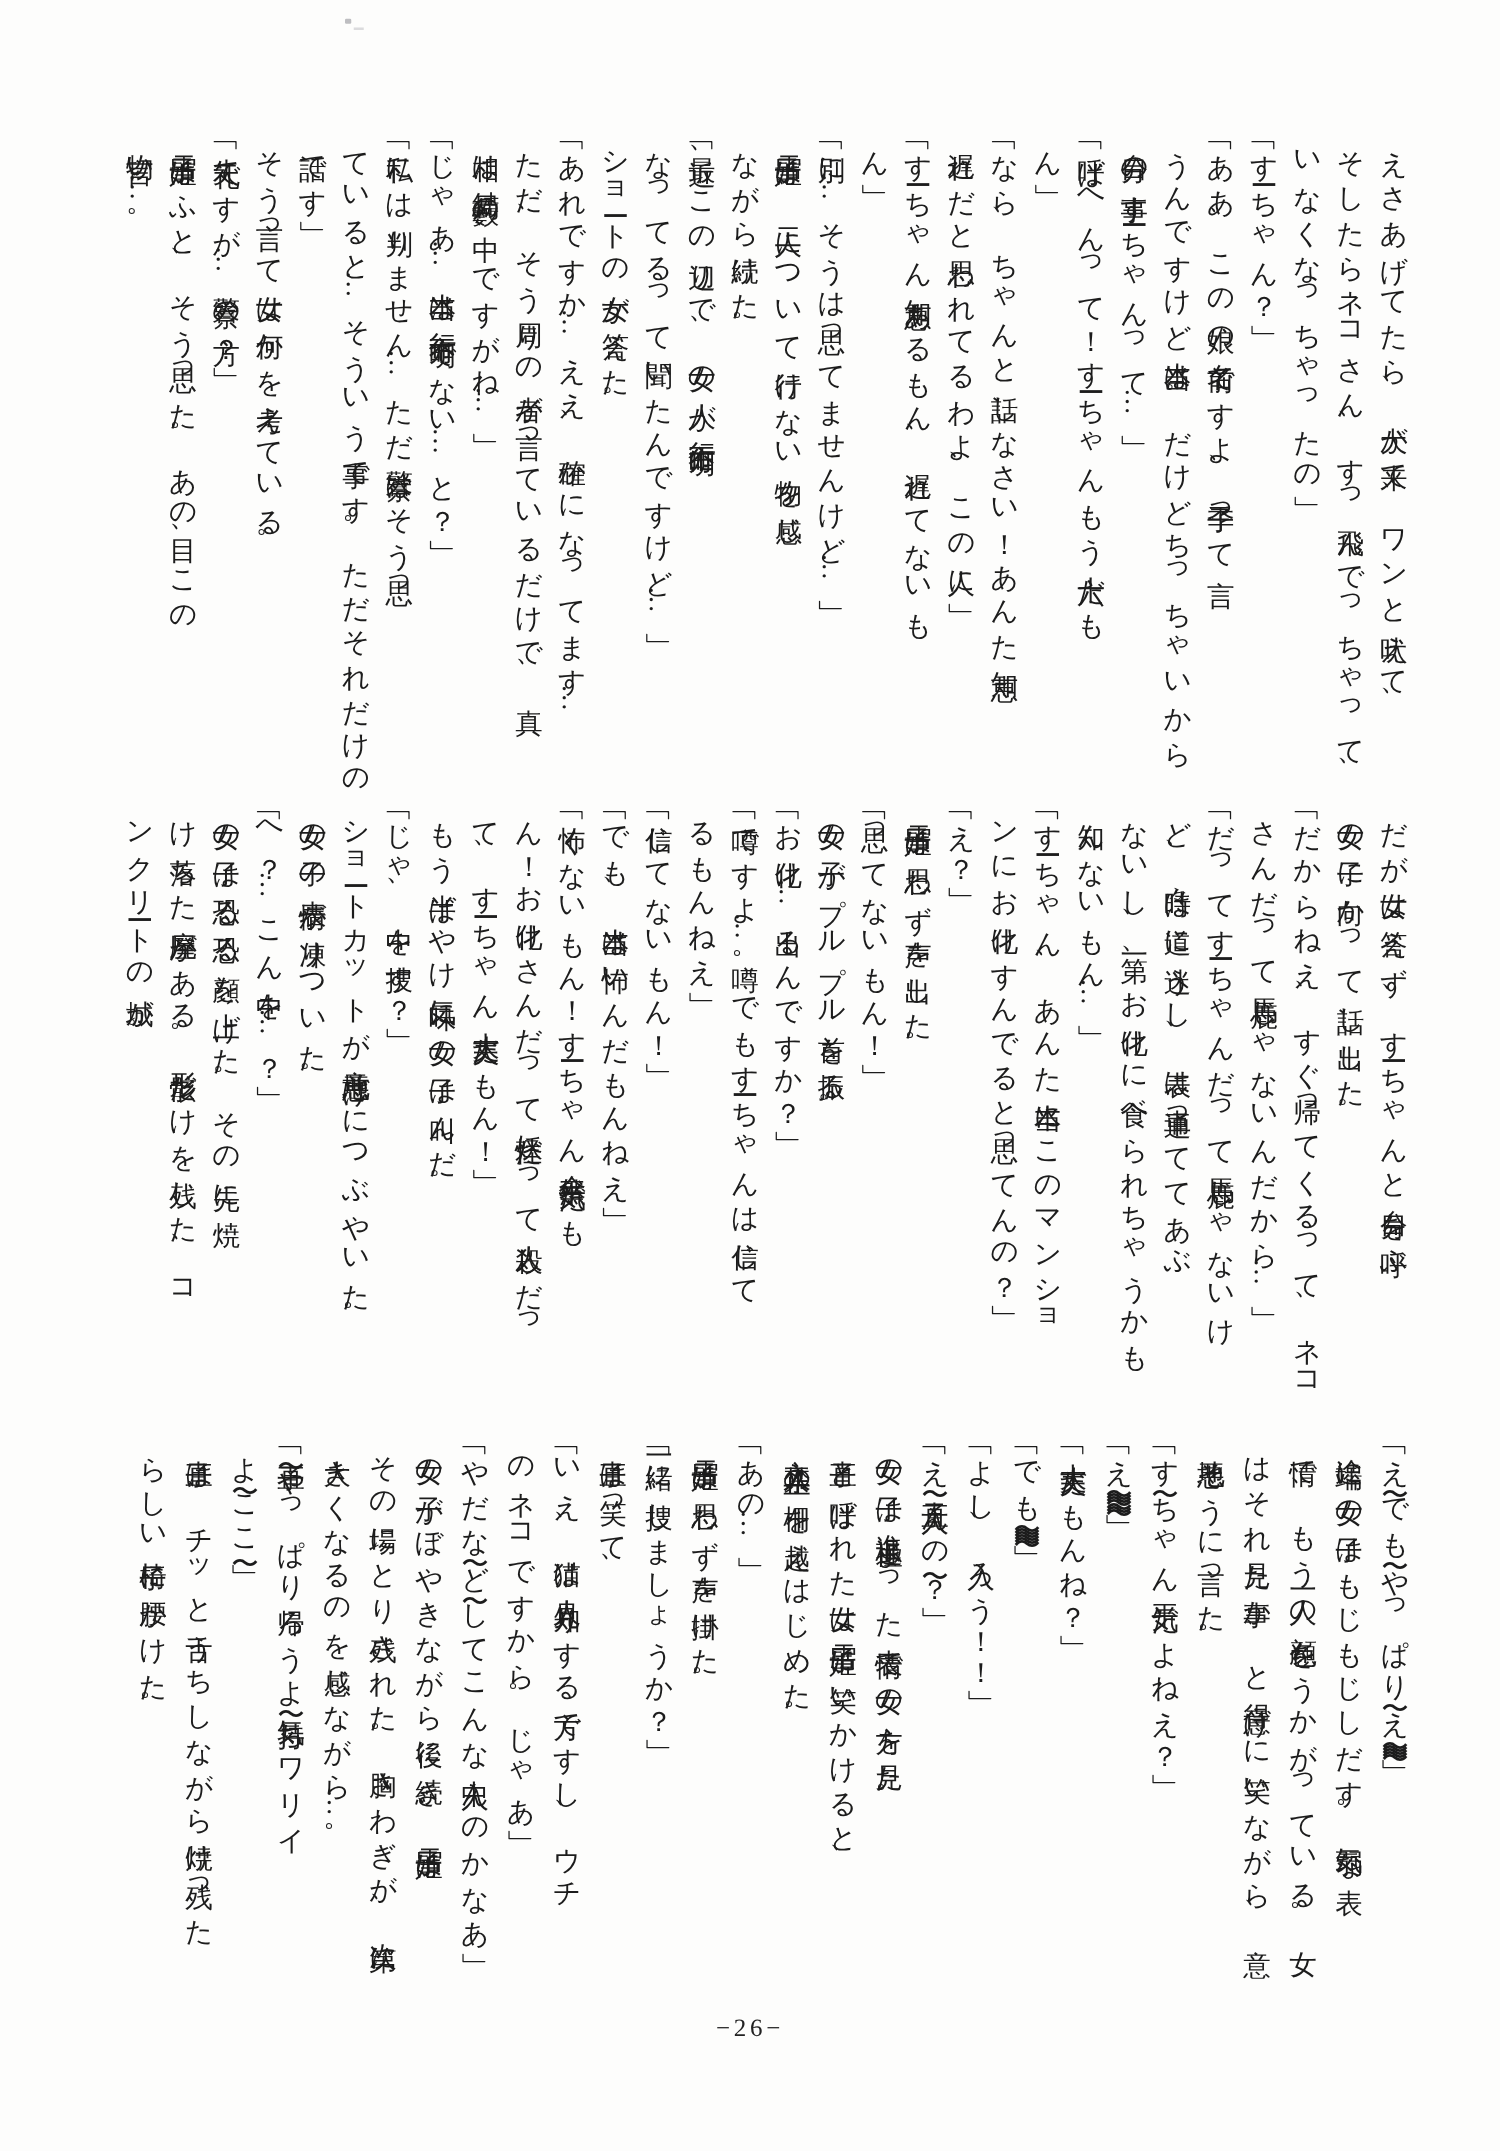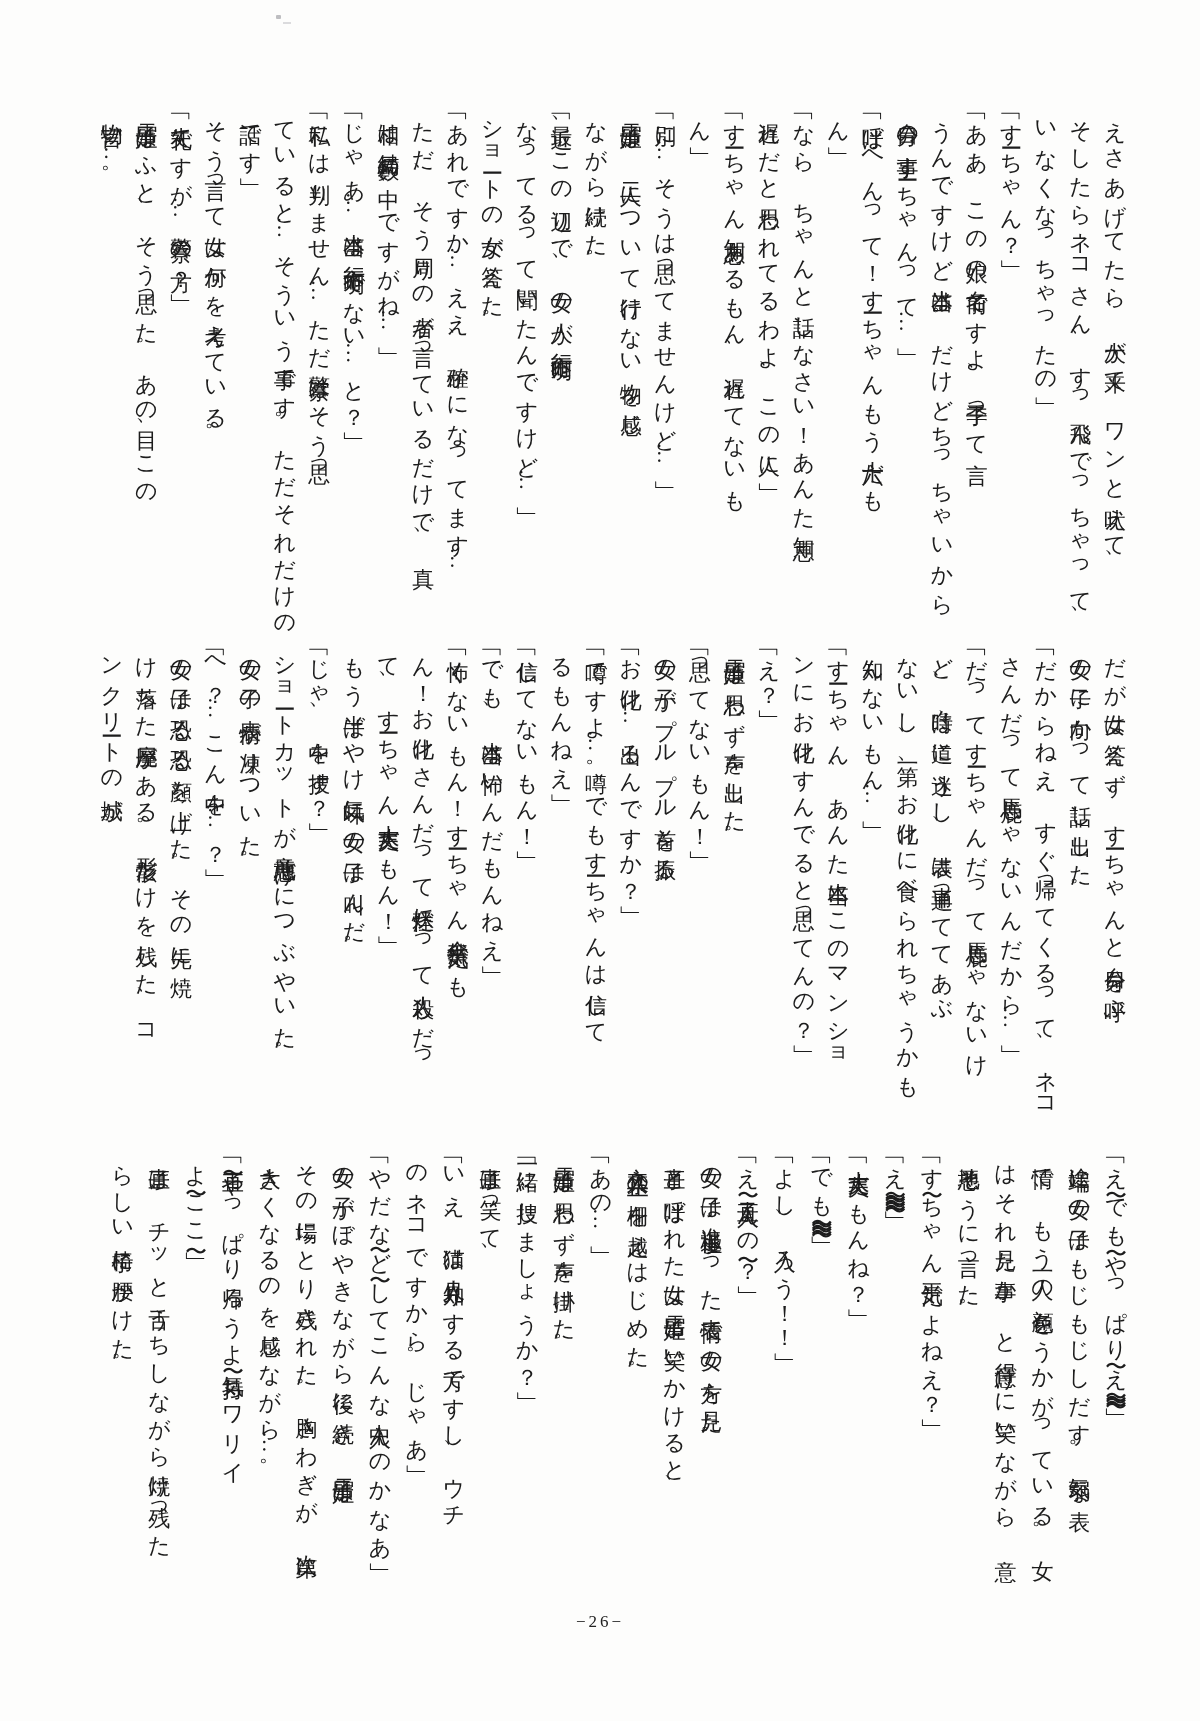--- a/index.html
+++ b/index.html
@@ -45,21 +45,21 @@
     margin: 0;
     padding: 0;
     white-space: nowrap;
   }
   .page-number {
     position: absolute;
     top: 1612px;
     left: 0;
     width: 1200px;
     text-align: center;
-    font-size: 17px;
+    font-size: 20px;
     letter-spacing: 3px;
     color: #222;
   }
   .speck {
     position: absolute;
     top: 15px;
     left: 276px;
     width: 5px;
     height: 4px;
     background: #8a8a90;

